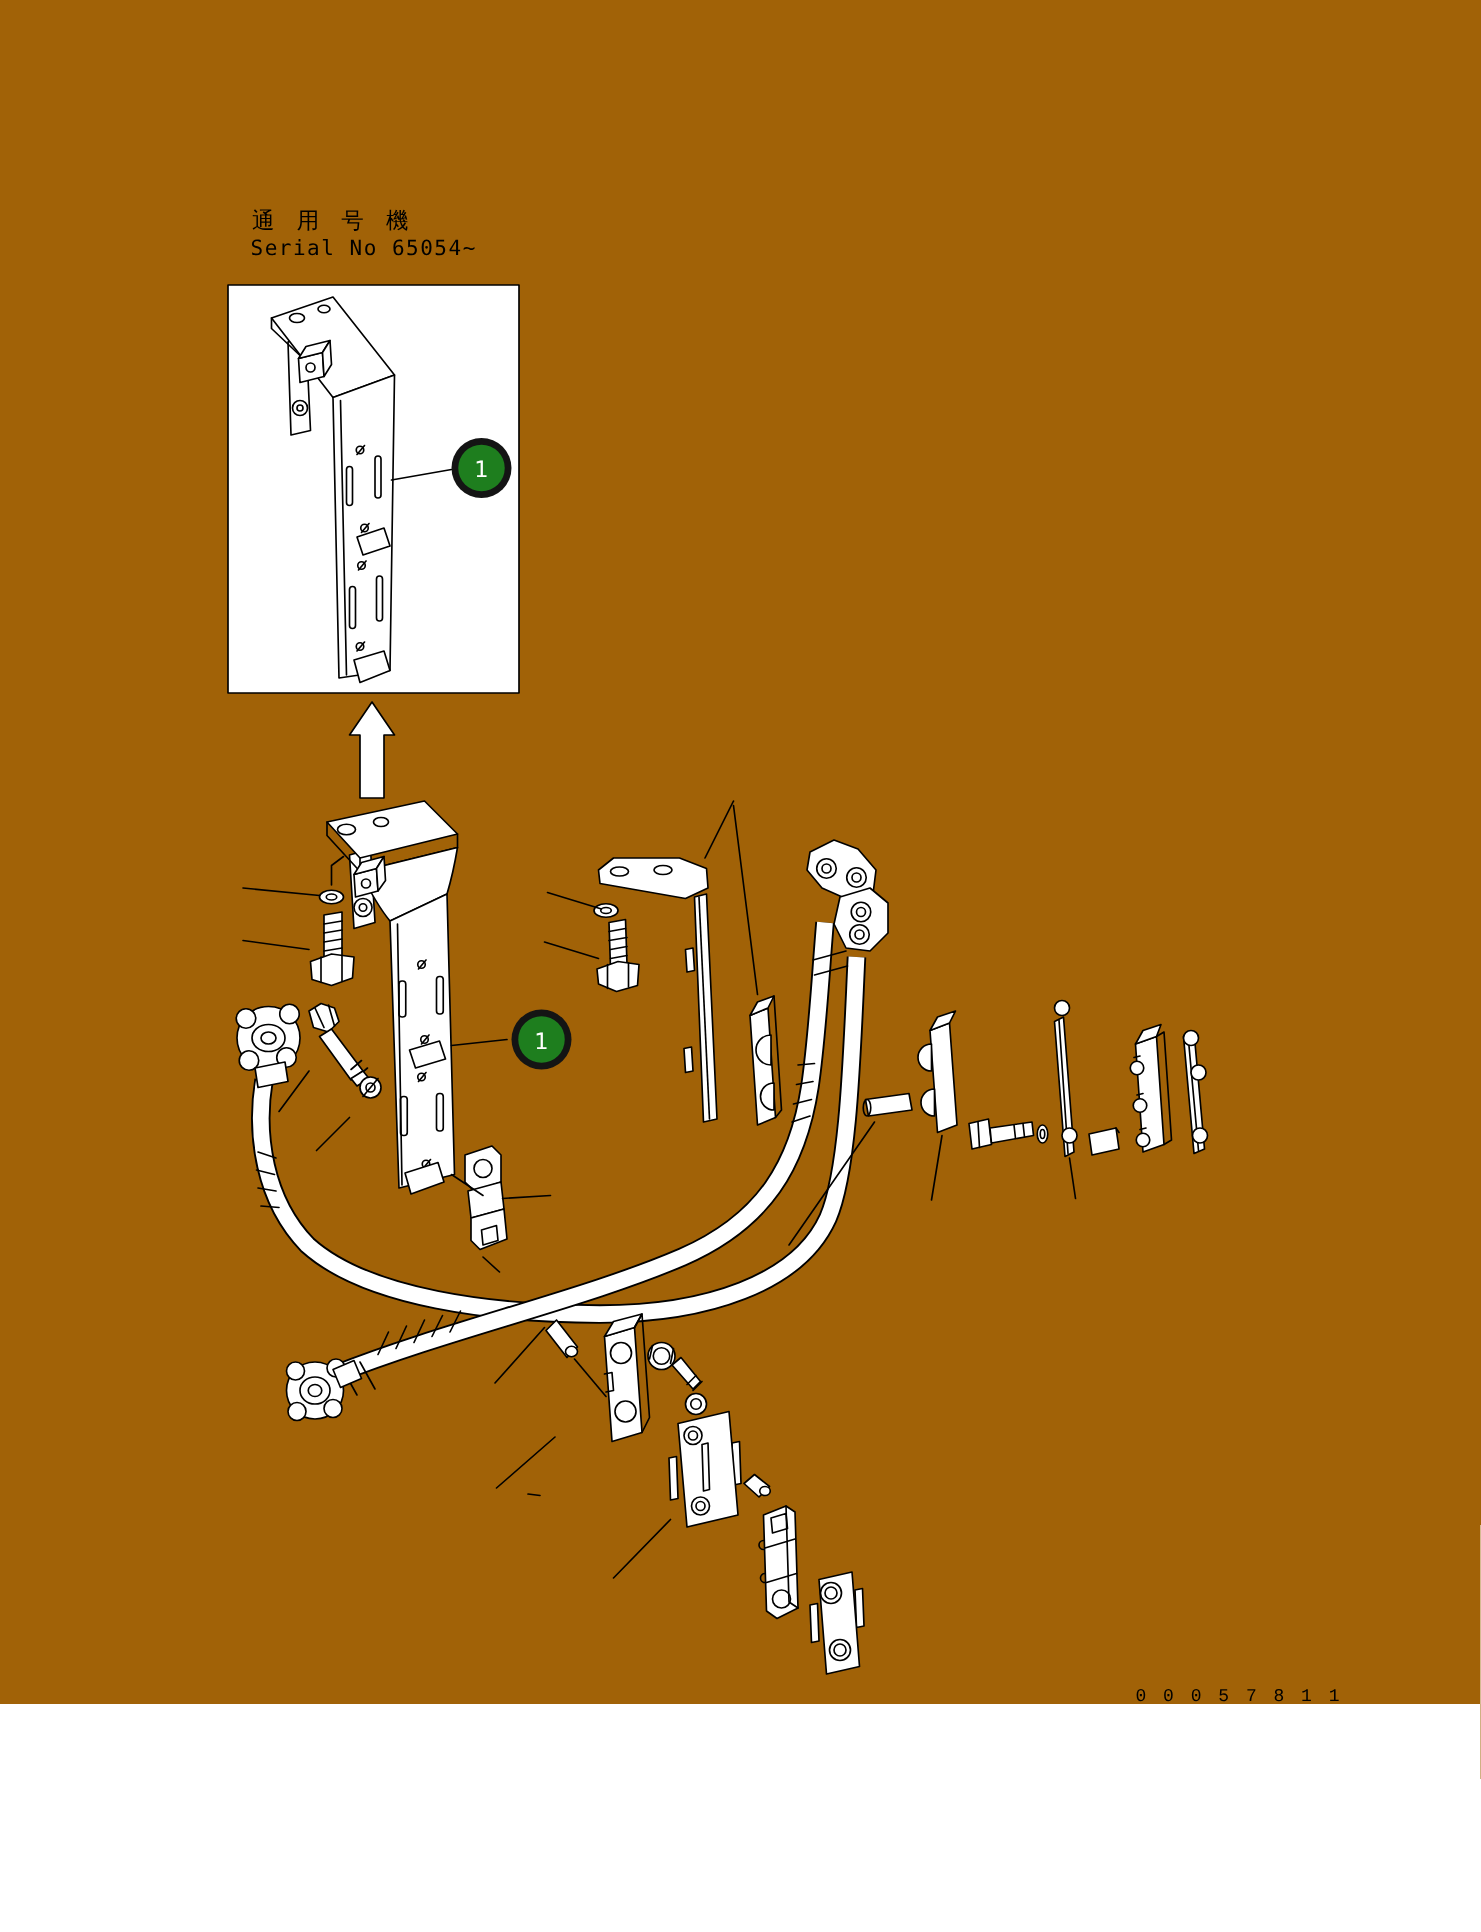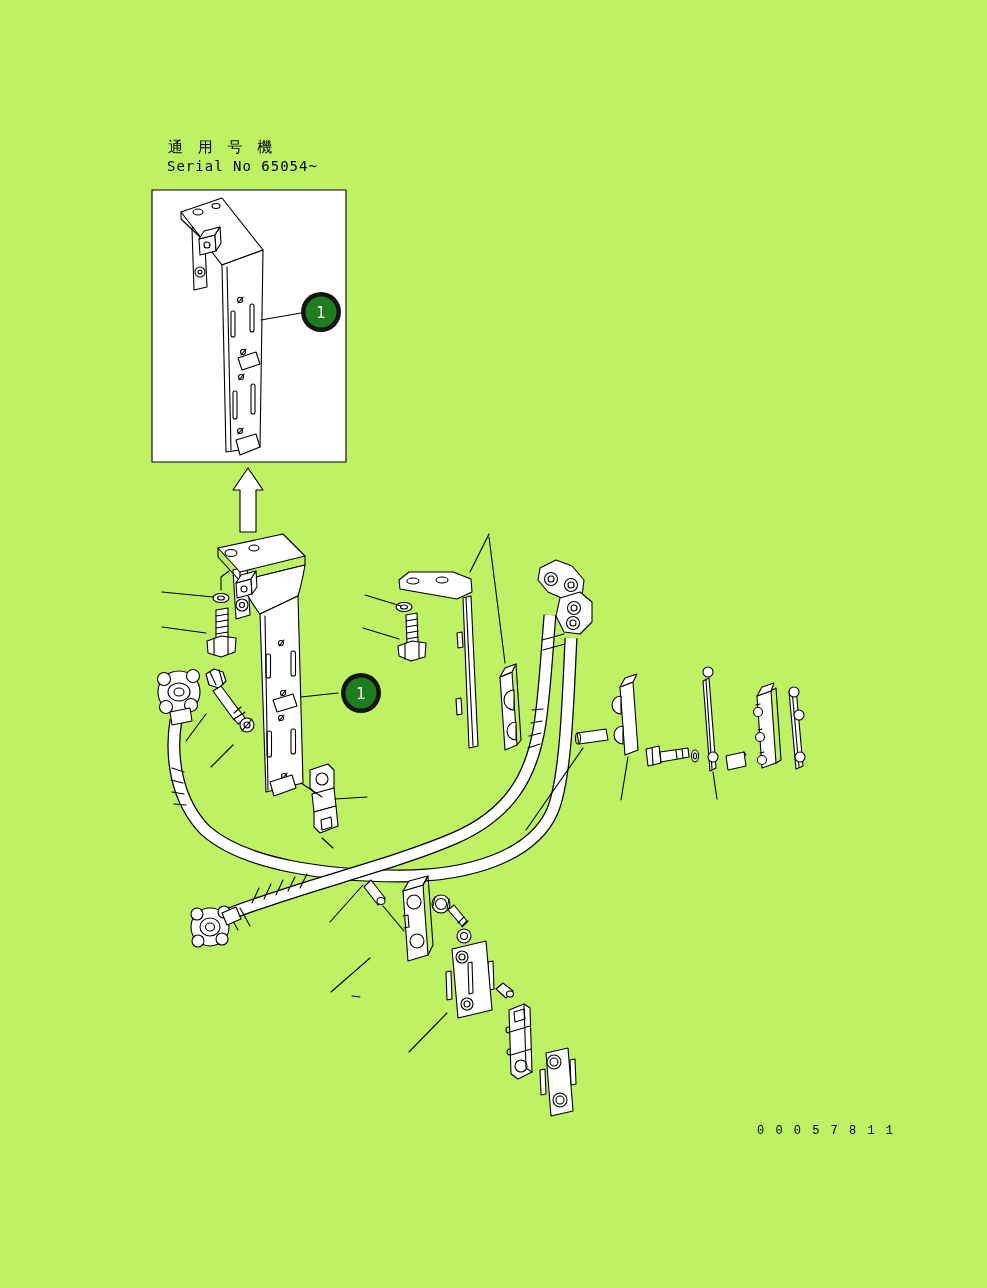--- a/index.html
+++ b/index.html
@@ -1,16 +1,16 @@
 <!DOCTYPE html>
 <html><head>
 <meta charset="utf-8">
 <style>
   html,body{margin:0;padding:0;background:#fff;}
-  #page{position:relative;width:987px;height:1288px;background:#bef264;overflow:hidden;
+  #page{position:relative;width:987px;height:1136px;background:#a16207;overflow:hidden;
         font-family:"DejaVu Sans",sans-serif;color:#000;}
   .hdr-jp{position:absolute;left:168px;top:138px;font-size:15px;letter-spacing:5px;white-space:pre;}
   .hdr-serial{position:absolute;left:167px;top:158px;font-size:14px;
         font-family:"DejaVu Sans Mono",monospace;letter-spacing:1px;text-align:right;}
   .footer-num{position:absolute;left:757px;top:1124px;font-size:12px;
         font-family:Liberation Mono, monospace;letter-spacing:2px;}
   svg{position:absolute;left:0;top:0;}
   .ln{fill:none;stroke:#000;stroke-width:1.1;stroke-linecap:round;stroke-linejoin:round;}
   .fw{fill:#fff;stroke:#000;stroke-width:1.1;stroke-linecap:round;stroke-linejoin:round;}
   .hose-o{fill:none;stroke:#000;stroke-width:13;}

